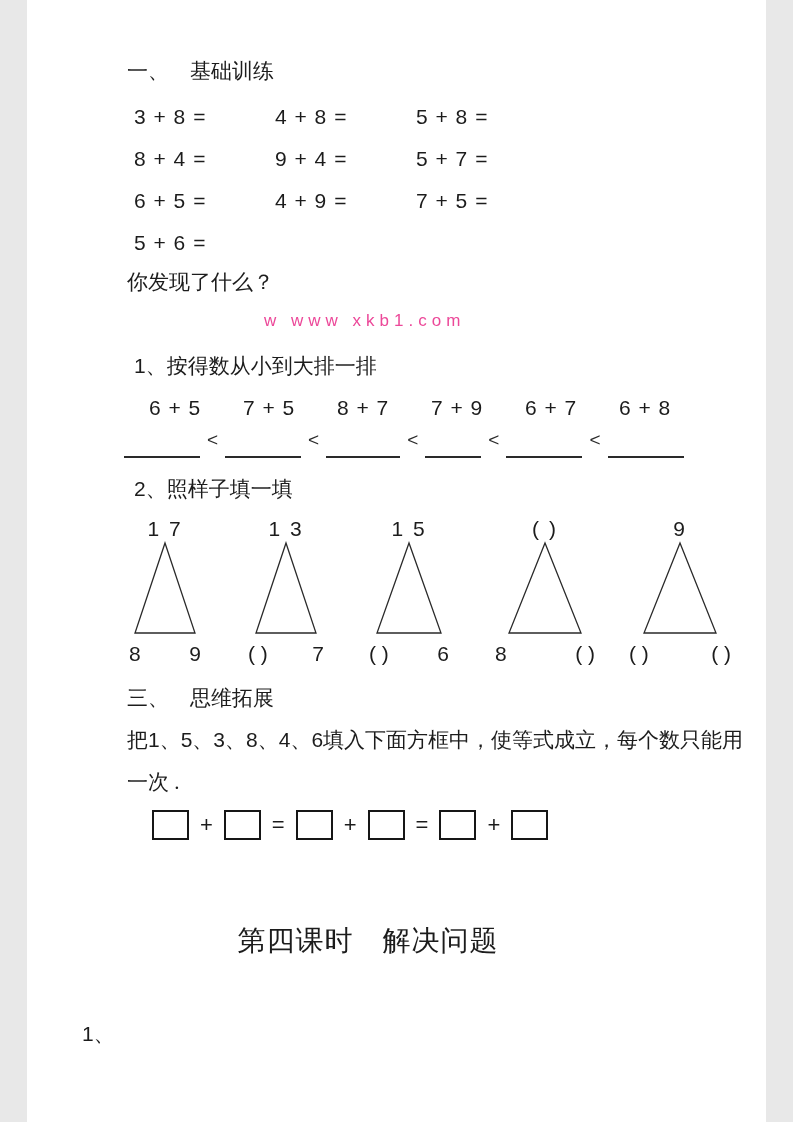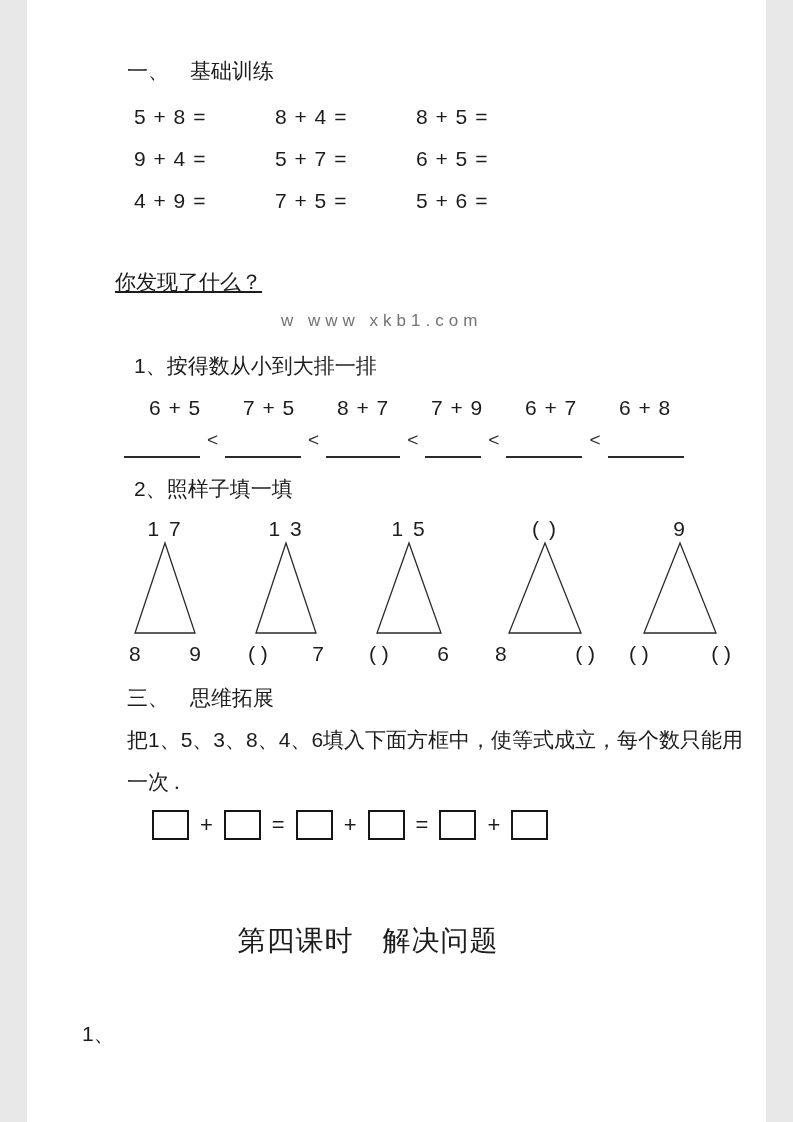--- a/index.html
+++ b/index.html
@@ -41,48 +41,49 @@
   .tri-svg { display:block; margin:1px auto 0 auto; }
   .tri-svg polygon { fill:none; stroke:#2a2a2a; stroke-width:1.3; }
   .tri-bottom { display:flex; justify-content:space-between; margin-top:7px; padding:0 2px; }
 
   
   .eq-row { position:absolute; left:125px; top:806px; display:flex; align-items:center; height:38px; }
   .eq-box { width:33px; height:26px; border:2px solid #161616; background:#fff; }
   .eq-op { margin:0 11px; font-size:22px; color:#1c1c1c; }
 
   .watermark {
-    position:absolute; left:254px; top:311px;
-    font-size:17px; color:#737373; letter-spacing:5px;
+    position:absolute; left:237px; top:311px;
+    font-size:17px; color:#ec4899; letter-spacing:5px;
   }
   .lesson-title {
     position:absolute; left:0; top:922px; width:682px;
     text-align:center; font-weight:normal; font-size:28px; letter-spacing:1px;
   }
 </style>
 </head>
 <body>
 
 <div class="page">
 
   <div class="abs" style="left:100px; top:57px;">一、　基础训练</div>
 
   <div class="problems">
+    <span>3 + 8 =</span>
+    <span>4 + 8 =</span>
     <span>5 + 8 =</span>
     <span>8 + 4 =</span>
-    <span>8 + 5 =</span>
     <span>9 + 4 =</span>
     <span>5 + 7 =</span>
     <span>6 + 5 =</span>
     <span>4 + 9 =</span>
     <span>7 + 5 =</span>
     <span>5 + 6 =</span>
   </div>
 
-  <div class="abs" style="left:88px; top:268px;text-decoration:underline;">你发现了什么？</div>
+  <div class="abs" style="left:100px; top:268px;">你发现了什么？</div>
 
   <div class="watermark">w  www  xkb1.com</div>
 
   <div class="abs" style="left:107px; top:352px;">1、按得数从小到大排一排</div>
 
   <div class="expr-row">
     <span>6 + 5</span>
     <span>7 + 5</span>
     <span>8 + 7</span>
     <span>7 + 9</span>

